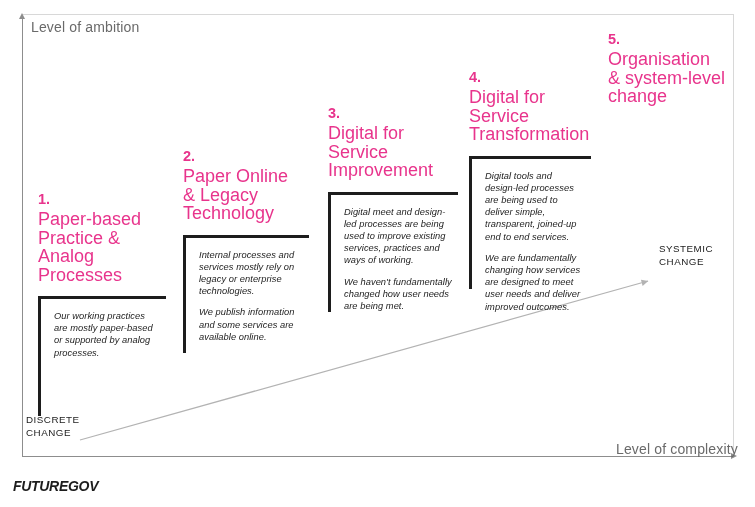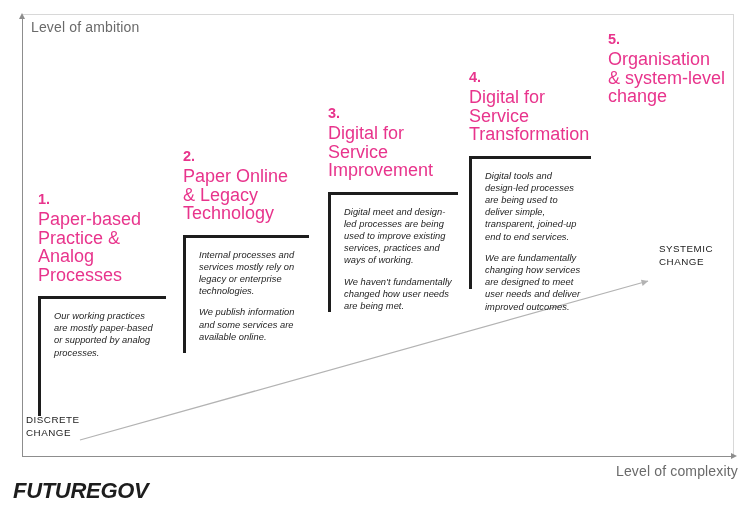--- a/index.html
+++ b/index.html
@@ -67,21 +67,21 @@
     border-left: 6px solid #8d8d8d;
   }
   .axis-label {
     position: absolute;
     font-size: 14px;
     color: #6a6a6a;
     letter-spacing: 0.15px;
     white-space: nowrap;
   }
   .axis-label.y { left: 31px; top: 19px; }
-  .axis-label.x { left: 616px; top: 441px; margin-top: 22px; }
+  .axis-label.x { left: 616px; top: 441px; }
 
   
   .trend {
     position: absolute;
     left: 0; top: 0;
     width: 755px; height: 507px;
     pointer-events: none;
   }
 
   
@@ -133,21 +133,21 @@
     color: #1d1d1d;
     letter-spacing: 0.05px;
   }
   .bracket p:last-child { margin-bottom: 0; }
 
   
   .logo {
     position: absolute;
     left: 13px;
     top: 478px;
-    font-size: 22px;
+    font-size: 14px;
     font-weight: 700;
     font-style: italic;
     letter-spacing: -0.3px;
     color: #1d1d1d;
   }
 </style>
 </head>
 <body>
 
 <div id="canvas">

